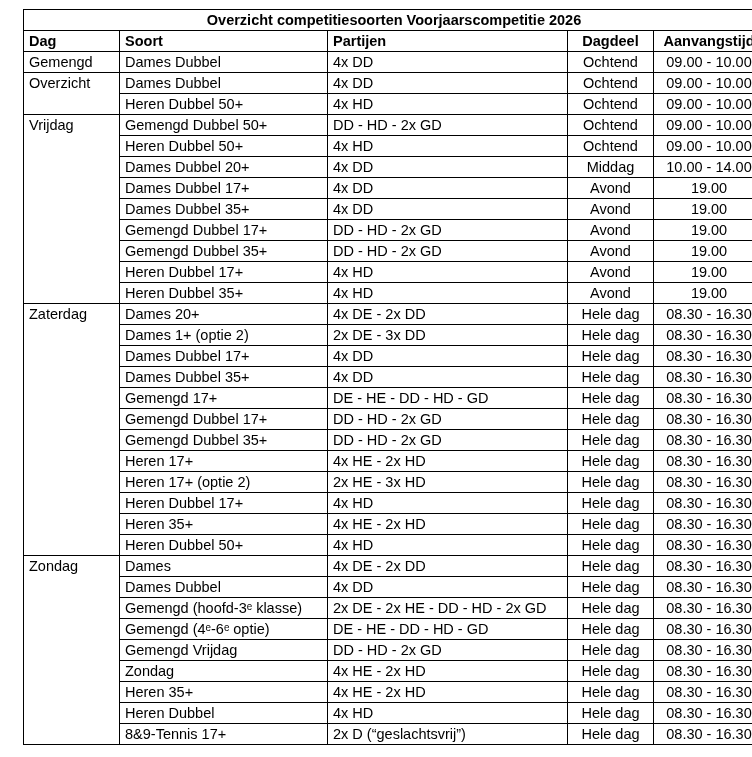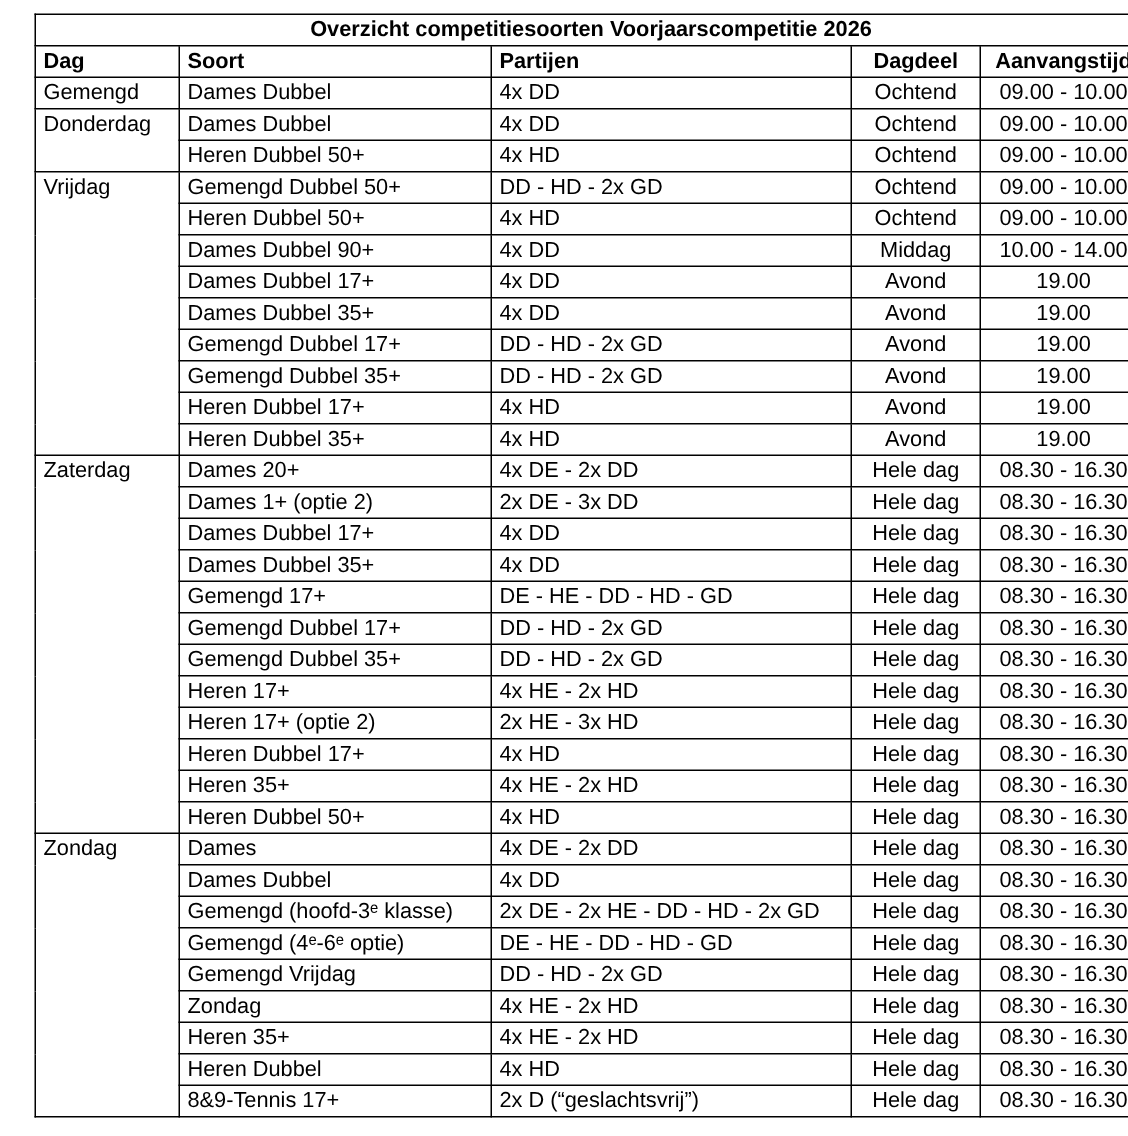--- a/index.html
+++ b/index.html
@@ -41,21 +41,21 @@
   </thead>
   <tbody id="tbody">
       <tr>
         <td class="dag" rowspan="1">Gemengd</td>
         <td>Dames Dubbel</td>
         <td>4x DD</td>
         <td class="c">Ochtend</td>
         <td class="c">09.00 - 10.00</td>
       </tr>
       <tr>
-        <td class="dag" rowspan="2">Donderdag</td>
+        <td class="dag" rowspan="2">Overzicht</td>
         <td>Dames Dubbel</td>
         <td>4x DD</td>
         <td class="c">Ochtend</td>
         <td class="c">09.00 - 10.00</td>
       </tr>
       <tr>
         <td>Heren Dubbel 50+</td>
         <td>4x HD</td>
         <td class="c">Ochtend</td>
         <td class="c">09.00 - 10.00</td>
@@ -67,21 +67,21 @@
         <td class="c">Ochtend</td>
         <td class="c">09.00 - 10.00</td>
       </tr>
       <tr>
         <td>Heren Dubbel 50+</td>
         <td>4x HD</td>
         <td class="c">Ochtend</td>
         <td class="c">09.00 - 10.00</td>
       </tr>
       <tr>
-        <td>Dames Dubbel 90+</td>
+        <td>Dames Dubbel 20+</td>
         <td>4x DD</td>
         <td class="c">Middag</td>
         <td class="c">10.00 - 14.00</td>
       </tr>
       <tr>
         <td>Dames Dubbel 17+</td>
         <td>4x DD</td>
         <td class="c">Avond</td>
         <td class="c">19.00</td>
       </tr>

